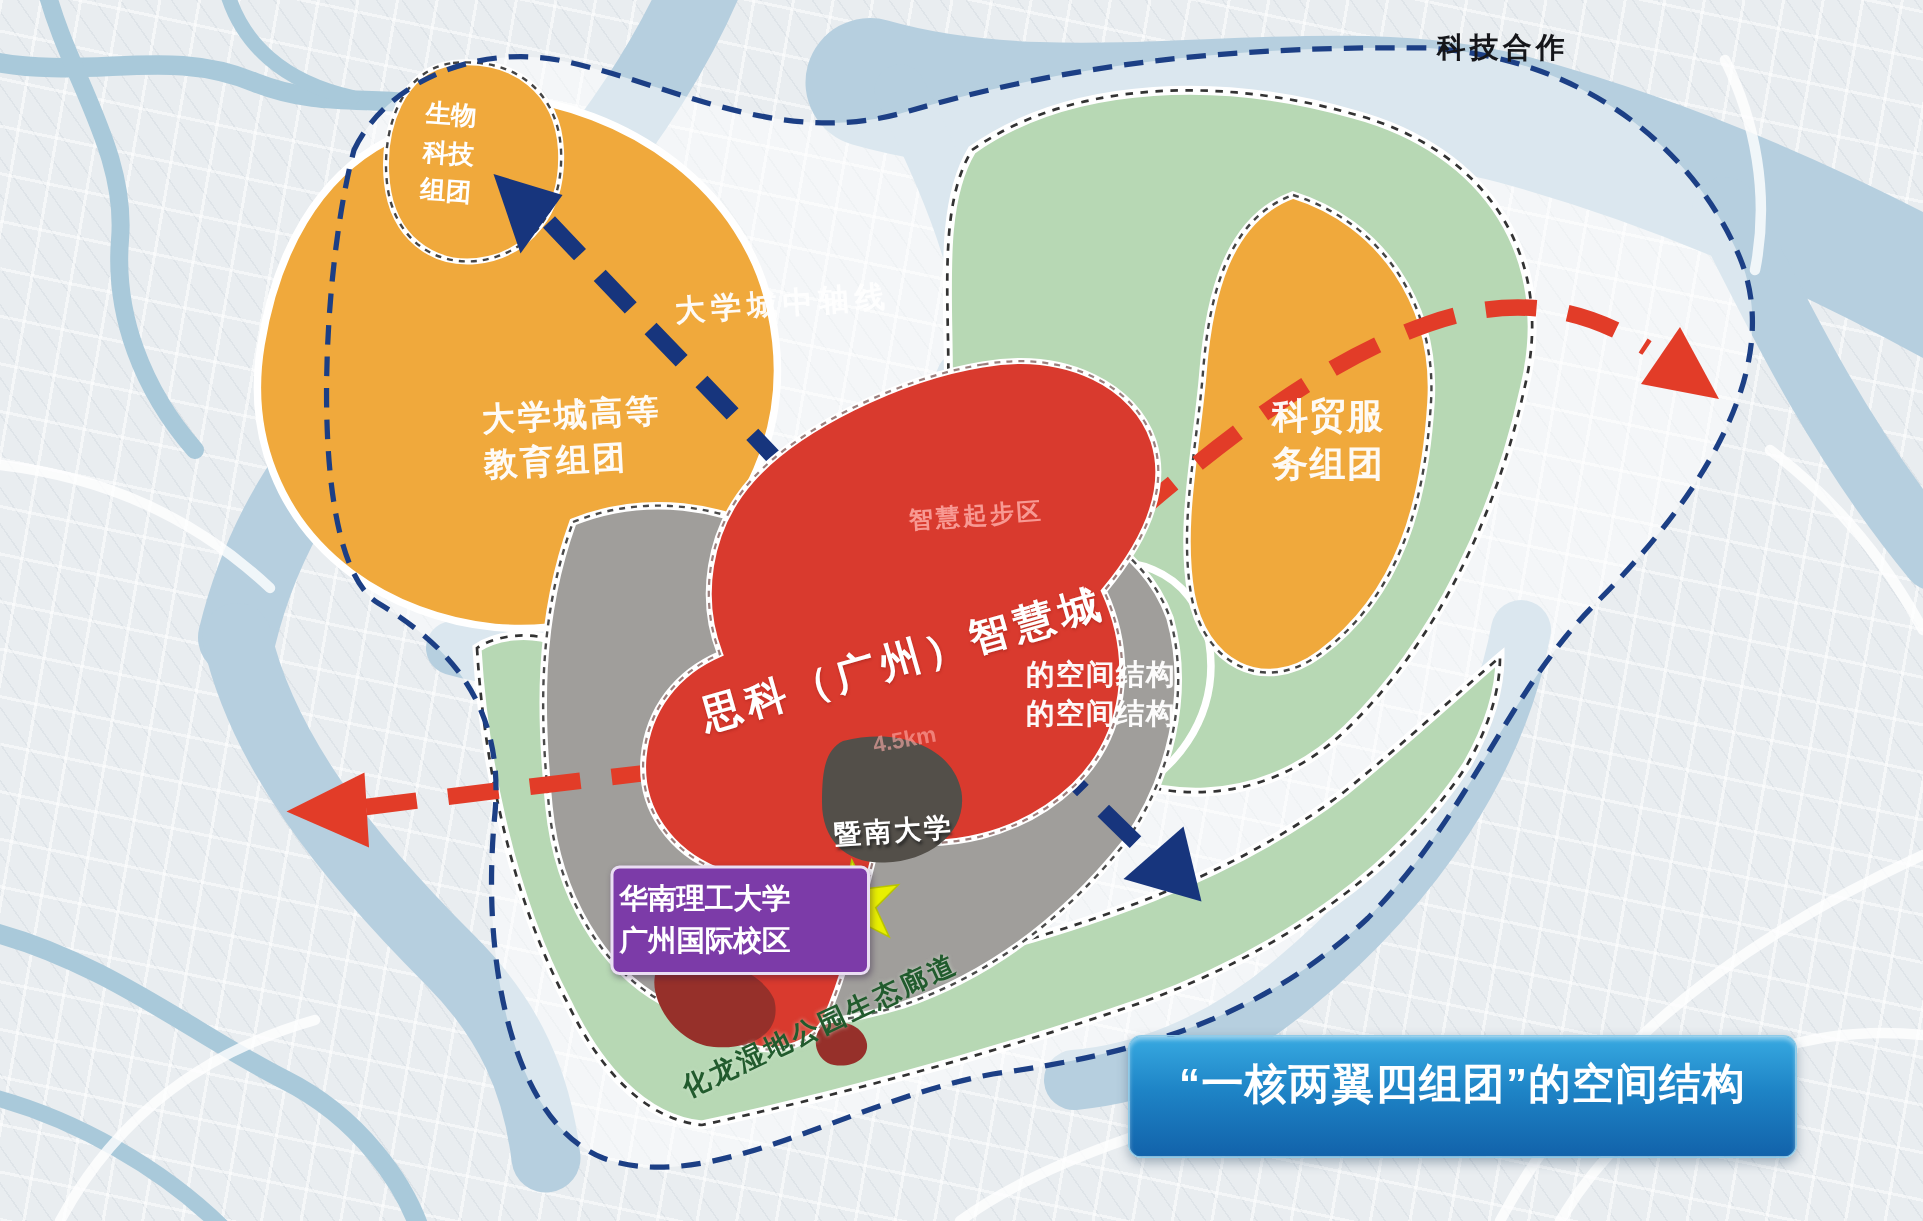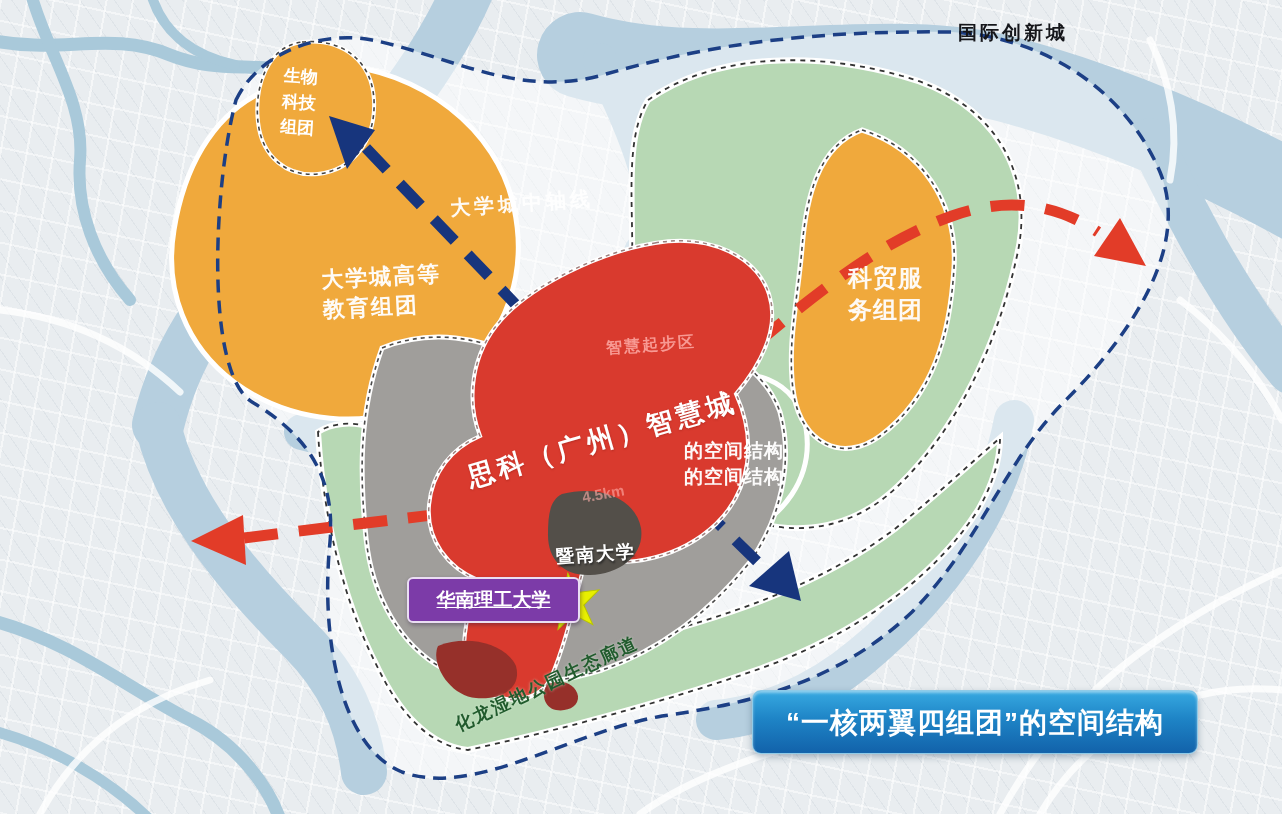--- a/index.html
+++ b/index.html
@@ -23,27 +23,27 @@
   .coop{font-size:19px;letter-spacing:1px;opacity:.97;}
   .cisco{font-size:27px;letter-spacing:4px;transform:rotate(-16deg);transform-origin:left center;
          text-shadow:0 1px 2px rgba(120,20,15,.35);}
   .startup{font-size:16px;letter-spacing:2px;transform:rotate(-4deg);color:rgba(255,178,172,.8);}
   .areanote{font-size:15px;transform:rotate(-10deg);color:rgba(255,175,170,.6);}
   .jinan{font-size:18px;letter-spacing:2px;transform:rotate(-4deg);
          text-shadow:1px 2px 2px rgba(35,35,35,.85);}
   .scut-box{
     position:absolute;left:407px;top:577px;width:173px;box-sizing:border-box;
     background:#7c3ba8;border:2px solid #eadef3;border-radius:6px;
-    padding:7px 4px;text-align:center;color:#fff;font-weight:bold;font-size:19px;
-    line-height:1.45;box-shadow:1px 2px 4px rgba(40,20,60,.4);text-decoration:underline;
+    padding:7px 4px;text-align:left;color:#fff;font-weight:bold;font-size:19px;
+    line-height:1.45;box-shadow:1px 2px 4px rgba(40,20,60,.4);
   }
   .corridor{font-size:18px;letter-spacing:2px;color:#215b2d;transform:rotate(-25deg);
             transform-origin:left center;text-shadow:0 0 3px rgba(220,240,220,.7);}
   .banner{
-    position:absolute;left:752px;top:690px;width:446px;height:64px;box-sizing:border-box;
+    position:absolute;left:752px;top:690px;width:446px;height:82px;box-sizing:border-box;
     background:linear-gradient(180deg,#37a9e1 0%,#1e84c6 45%,#1262aa 100%);
     border-radius:9px;border:1px solid #8fcbe8;
     box-shadow:0 3px 7px rgba(30,60,90,.35), inset 0 2px 3px rgba(255,255,255,.45);
     color:#fff;font-weight:bold;font-size:28px;letter-spacing:1px;
     text-align:center;line-height:64px;white-space:nowrap;
   }
 </style>
 </head>
 <body>
 
@@ -114,21 +114,21 @@
     <path d="M 438,646 C 468,634 506,644 516,666 C 522,688 502,700 476,698 C 450,696 430,664 438,646 Z" fill="#96302a"></path>
     <path d="M 548,684 C 562,678 576,684 578,696 C 579,706 568,712 556,710 C 544,708 540,692 548,684 Z" fill="#96302a"></path>
 
     <path fill="none" stroke-width="3.5" stroke-dasharray="13 8" d="M 236,100 C 258,54 318,30 372,40 C 448,55 520,100 606,74 C 690,50 790,30 952,32 C 1052,38 1128,96 1160,172 C 1190,245 1134,332 1064,402 C 1004,462 982,540 912,612 C 842,678 762,702 662,716 C 564,734 474,798 402,772 C 342,748 320,642 330,542 C 336,472 302,432 252,402 C 204,372 214,182 236,100 Z" stroke="#1c3f85"></path>
 
     <g transform="translate(572,603) rotate(-8)">
       <polygon stroke="#b8c400" stroke-width="1" points="0,-30 7,-9.7 28.5,-9.3 11.4,3.7 17.6,24.3 0,12 -17.6,24.3 -11.4,3.7 -28.5,-9.3 -7,-9.7" fill="#e8ef00"></polygon>
     </g>
   </svg>
 
-  <div class="lbl region-label" style="left:958px;top:20px;">国际创新城</div>
+  <div class="lbl region-label" style="left:958px;top:20px;">科技合作</div>
 
   <div class="lbl biotech" style="left:274px;top:64px;width:50px;">
     <div class="ln">生物</div>
     <div class="ln">科技</div>
     <div class="ln">组团</div>
   </div>
 
   <div class="lbl axis-label" style="left:450px;top:190px;">大学城中轴线</div>
 
   <div class="lbl highered" style="left:322px;top:262px;">
@@ -149,19 +149,20 @@
 
   <div class="lbl coop" style="left:684px;top:438px;">
     <div class="ln">的空间结构</div>
     <div class="ln">的空间结构</div>
   </div>
 
   <div class="lbl jinan" style="left:556px;top:542px;">暨南大学</div>
 
   <div class="scut-box">
     <div class="ln">华南理工大学</div>
+    <div class="ln">广州国际校区</div>
   </div>
 
   <div class="lbl corridor" style="left:456px;top:714px;">化龙湿地公园生态廊道</div>
 
   <div class="banner">“一核两翼四组团”的空间结构</div>
 
 </div>
 
 </body></html>

